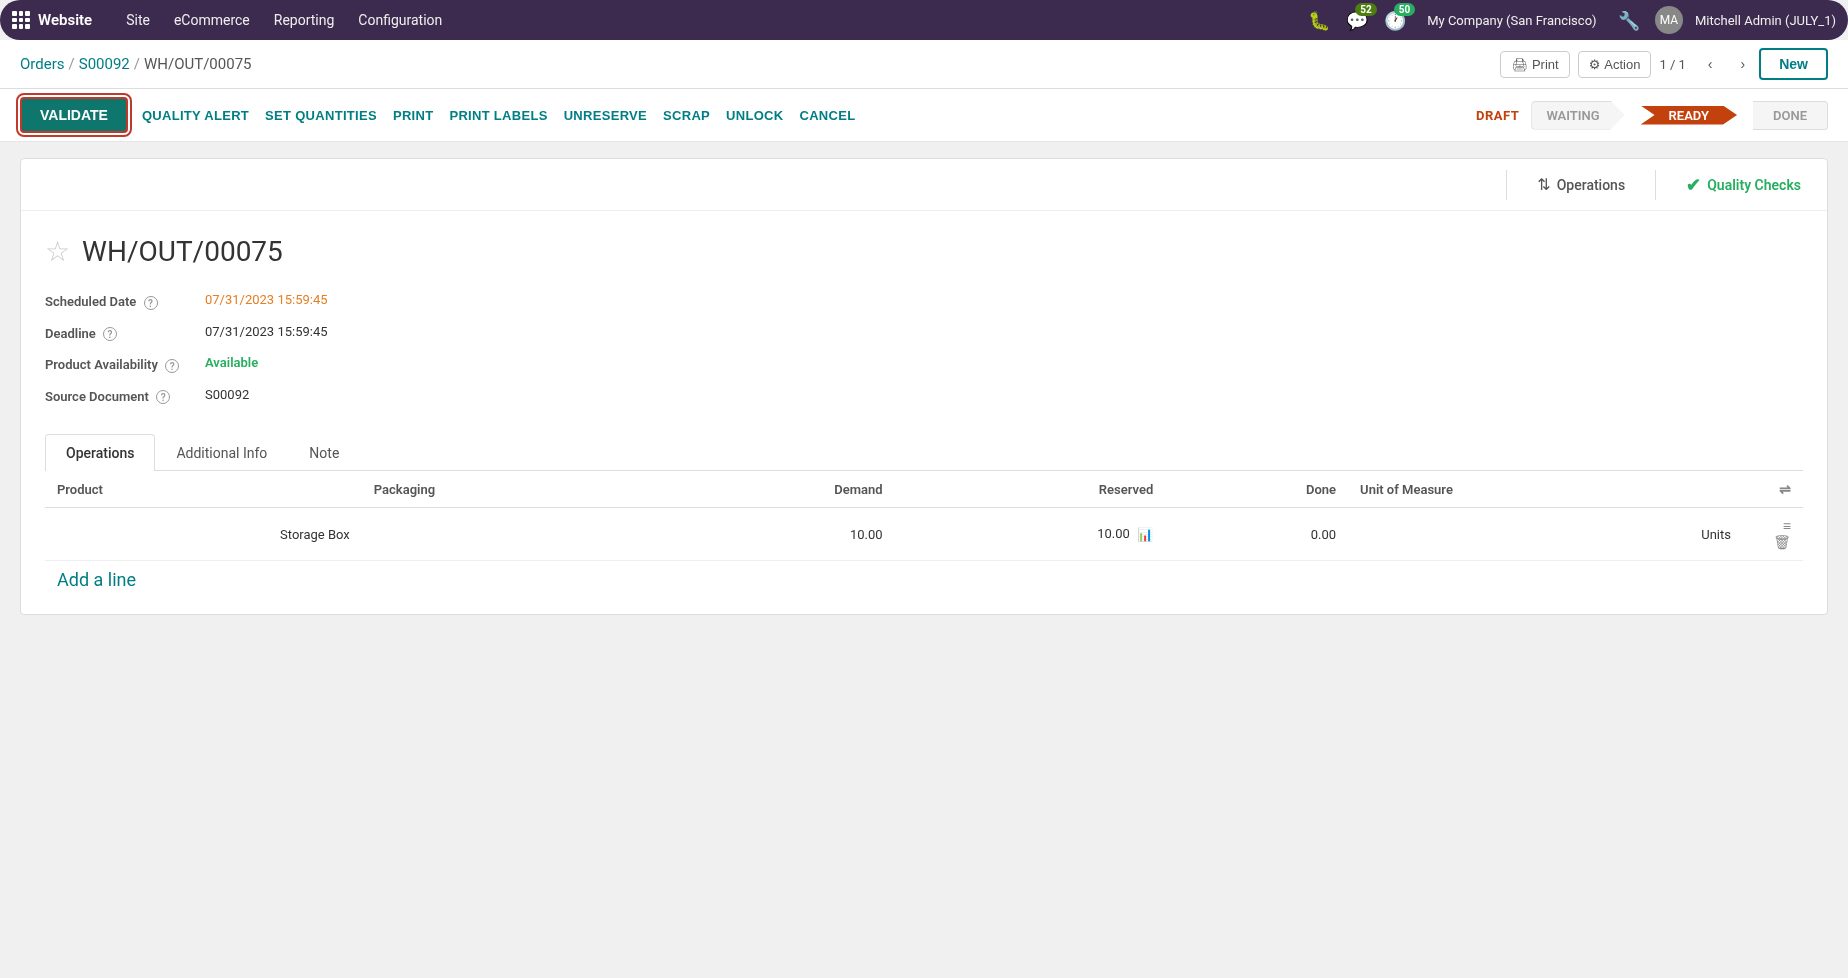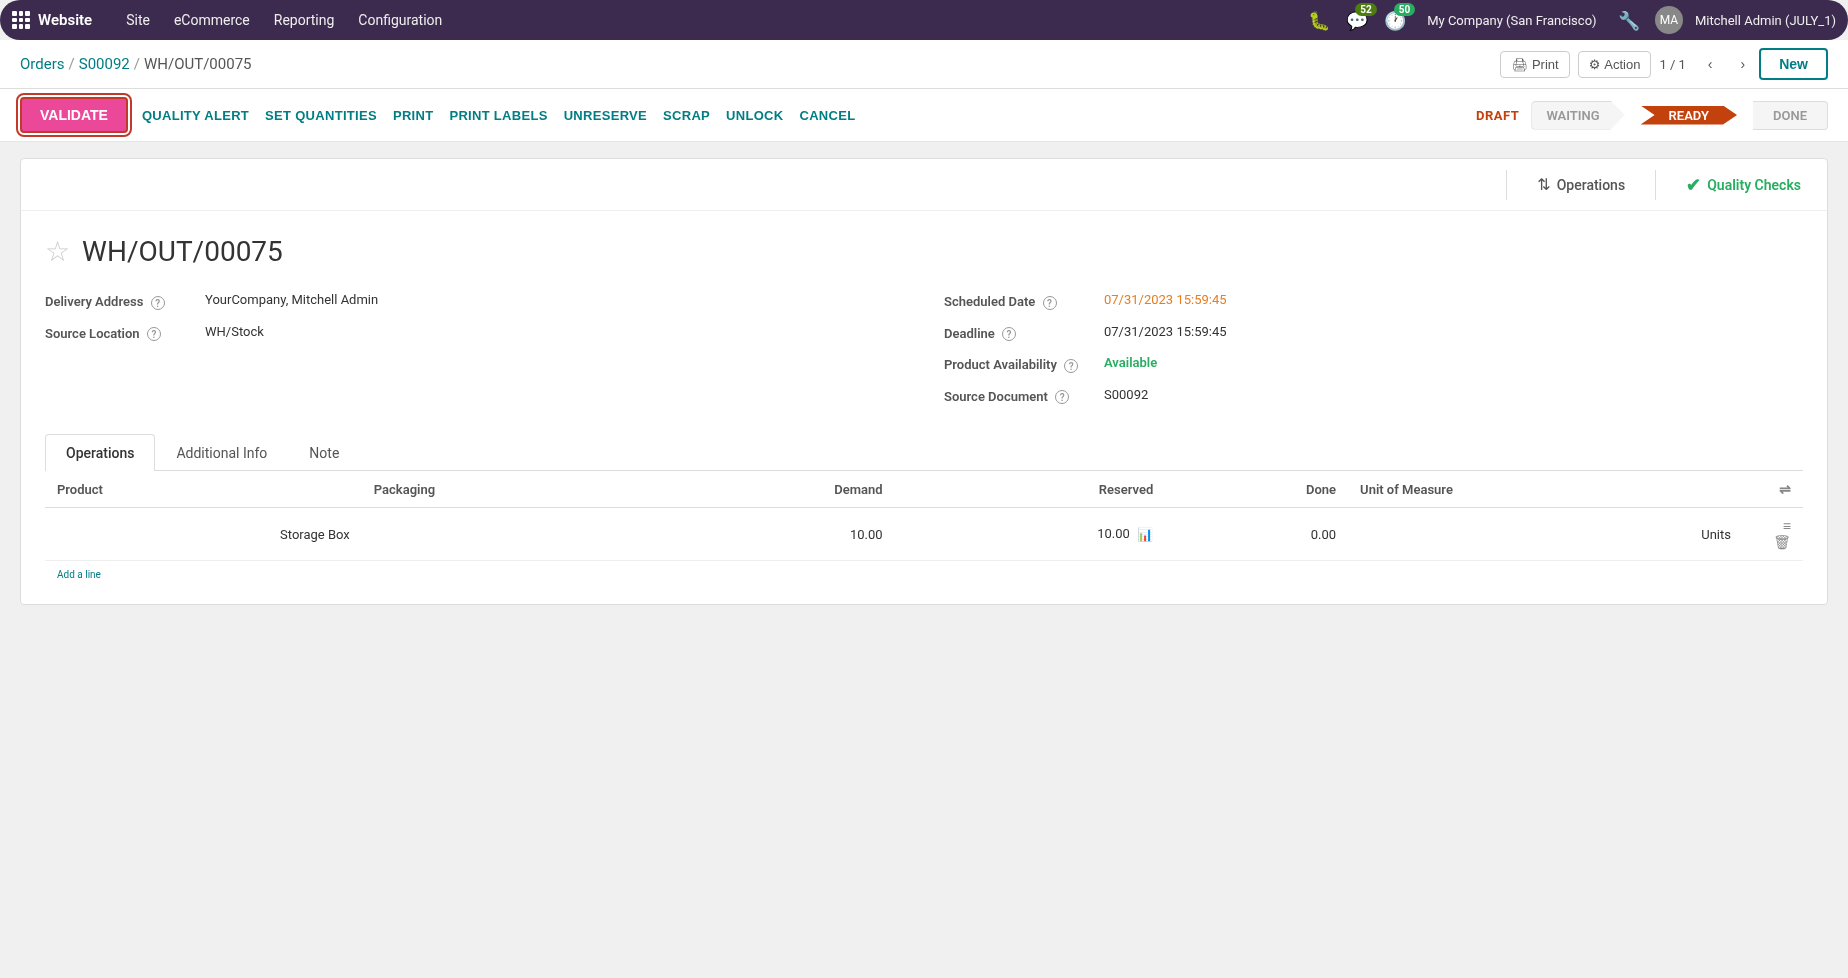--- a/index.html
+++ b/index.html
@@ -163,21 +163,21 @@
     .action-bar {
       background: #fff;
       padding: 8px 20px;
       display: flex;
       align-items: center;
       gap: 12px;
       border-bottom: 1px solid #e5e5e5;
     }
     .btn-validate {
       padding: 8px 18px;
-      background: #ec4899;
+      background: #0f766e;
       color: #fff;
       border: 2px solid #c0392b;
       border-radius: 4px;
       font-weight: 700;
       font-size: 14px;
       cursor: pointer;
       outline: 2px solid #c0392b;
       outline-offset: 2px;
     }
     .btn-text {
@@ -396,21 +396,21 @@
     }
     .table-icon {
       cursor: pointer;
       color: #888;
       font-size: 14px;
       margin-left: 6px;
     }
     .add-line-link {
       color: #017e84;
       cursor: pointer;
-      font-size: 10px;
+      font-size: 18px;
       padding: 8px 12px;
       display: inline-block;
     }
 
     .trend-icon {
       display: inline-block;
       margin-left: 4px;
       vertical-align: middle;
     }
   </style>
@@ -521,36 +521,20 @@
     </div>
 
     <div class="form-body">
       <div class="form-title-row">
         <span class="star-icon">☆</span>
         <h1 class="form-main-title">WH/OUT/00075</h1>
       </div>
 
       <div class="form-fields">
 
-        <div class="form-col">
-          <div class="field-row">
-            <span class="field-label">
-              <span>Delivery Address</span>
-              <span class="help">?</span>
-            </span>
-            <span class="field-value">YourCompany, Mitchell Admin</span>
-          </div>
-          <div class="field-row">
-            <span class="field-label">
-              <span>Source Location</span>
-              <span class="help">?</span>
-            </span>
-            <span class="field-value">WH/Stock</span>
-          </div>
-        </div>
 
         <div class="form-col">
           <div class="field-row">
             <span class="field-label">
               <span>Scheduled Date</span>
               <span class="help">?</span>
             </span>
             <span class="field-value orange">07/31/2023 15:59:45</span>
           </div>
           <div class="field-row">

